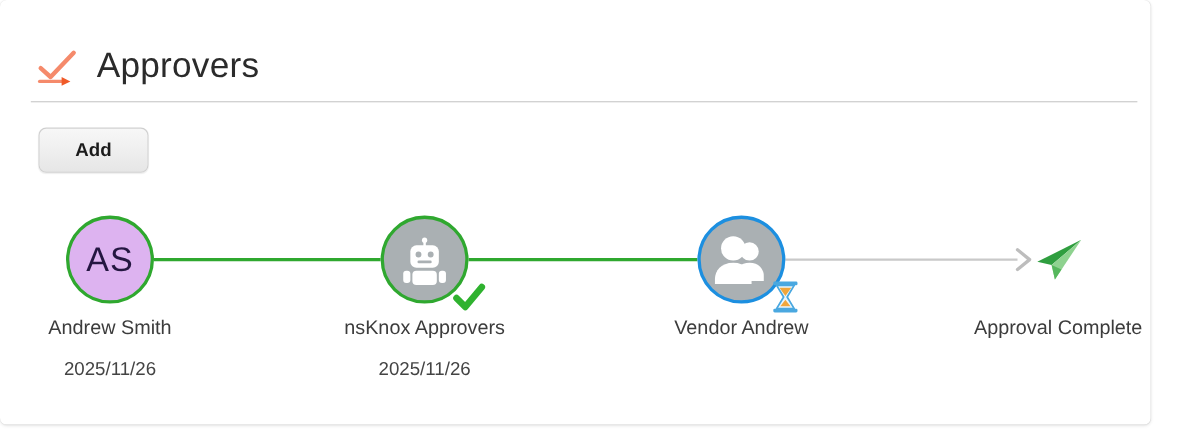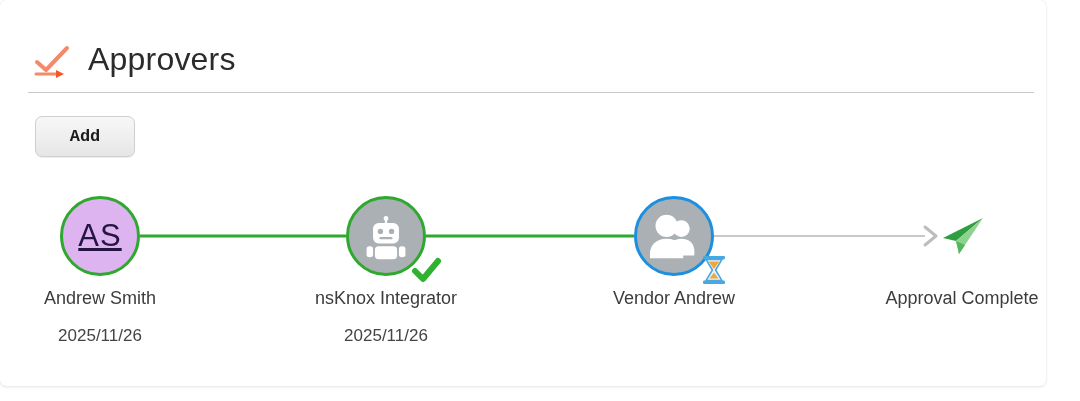--- a/index.html
+++ b/index.html
@@ -61,21 +61,21 @@
     left: 35px;
     top: 116px;
     width: 100px;
     height: 41px;
     border: 1px solid #cfcfcf;
     border-radius: 7px;
     background: linear-gradient(to bottom, #f7f7f7 0%, #efefef 50%, #e6e6e6 100%);
     color: #1b1b1b;
     font-size: 17px;
     font-weight: bold;
-    font-family: Liberation Mono, monospace;
+    font-family: Liberation Sans, sans-serif;
     cursor: pointer;
     box-shadow: 0 1px 1px rgba(0,0,0,0.07);
     padding: 0;
   }
 
   
   .flow {
     position: absolute;
     left: 0;
     top: 196px;
@@ -116,21 +116,20 @@
     justify-content: center;
     overflow: hidden;
   }
   .avatar.initials {
     background: #ddb3f0;
     border: 3px solid #2fa82f;
     color: #241641;
     font-size: 31px;
     font-weight: 400;
     letter-spacing: 1px;
-    text-decoration: underline;
   }
   .avatar.glyph {
     background: #aab0b3;
   }
   .avatar.ring-green { border: 3px solid #2fa82f; }
   .avatar.ring-blue  { border: 3px solid #1c8fe0; }
 
   .avatar-svg { width: 80px; height: 80px; display: block; }
 
   .badge {
@@ -230,21 +229,21 @@
             <rect x="54" y="51" width="7" height="12" rx="3" fill="#ffffff"></rect>
             <rect x="28" y="51" width="24" height="14" rx="4" fill="#ffffff"></rect>
           </svg>
         </div>
         <span class="badge">
           <svg width="32" height="32" viewBox="0 0 32 32" xmlns="http://www.w3.org/2000/svg">
             <path d="M5 17 L13 25 L28 7" fill="none" stroke="#2fb22f" stroke-width="6" stroke-linecap="round" stroke-linejoin="round"></path>
           </svg>
         </span>
       </div>
-      <div class="node-label">nsKnox Integrator</div>
+      <div class="node-label">nsKnox Approvers</div>
       <div class="node-date">2025/11/26</div>
     </div>
 
     <div class="node" style="left:674px;">
       <div class="avatar-wrap">
         <div class="avatar glyph ring-blue">
           <svg class="avatar-svg" viewBox="0 0 80 80" xmlns="http://www.w3.org/2000/svg">
             <circle cx="48" cy="32" r="9" fill="#ffffff"></circle>
             <path d="M48 43 c9 0 14 6 14 13 v5 H34 v-5 c0-7 5-13 14-13 z" fill="#ffffff"></path>
             <circle cx="32" cy="29" r="12" fill="#ffffff"></circle>

